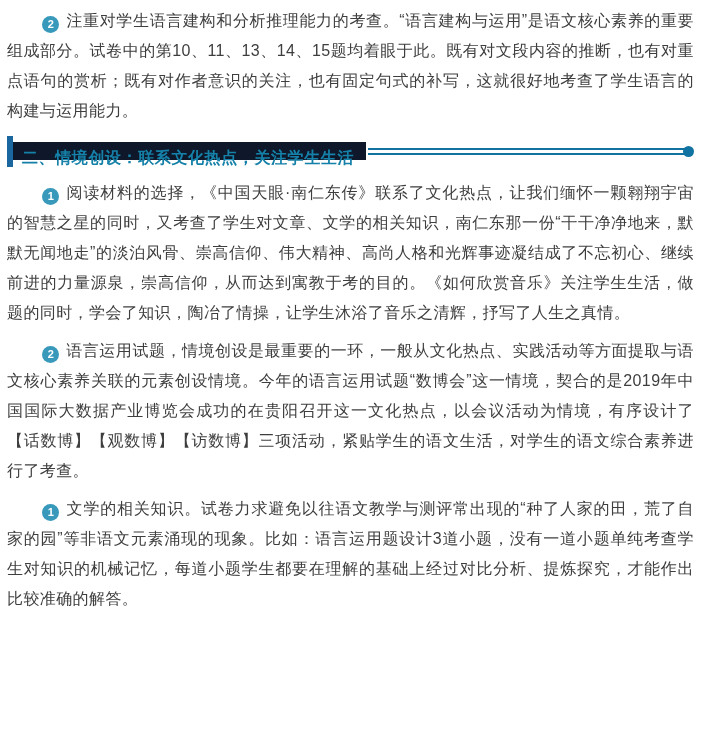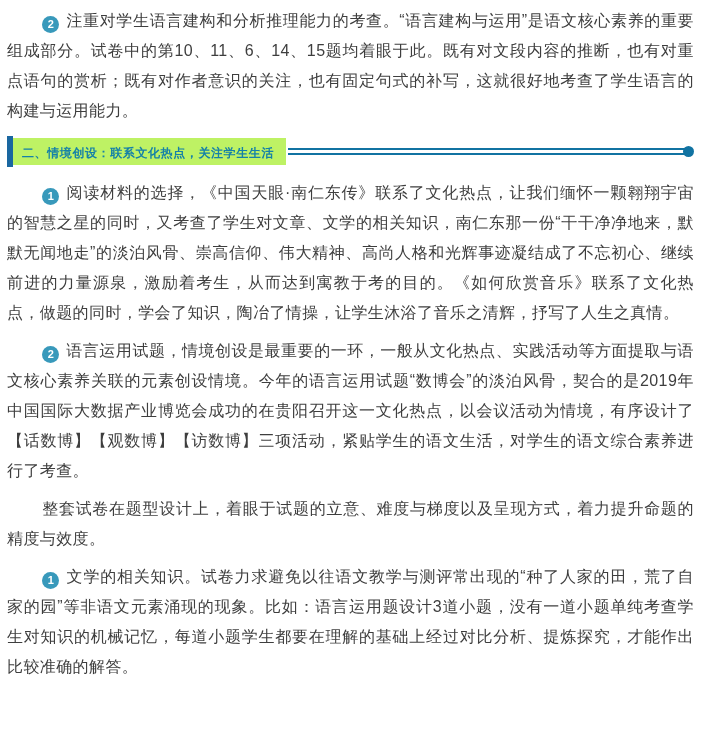--- a/index.html
+++ b/index.html
@@ -46,26 +46,26 @@
     margin: 8px 0 10px 0;
     height: 34px;
   }
   .sec-bar {
     width: 6px;
     height: 31px;
     background: #1a67a0;
     flex: none;
   }
   .sec-title {
-    background: #bef264;
+    background: #0f172a;
     color: #1581a8;
-    font-size: 12px;
+    font-size: 16px;
     font-weight: bold;
     line-height: 31px;
-    height: 27px;
+    height: 18px;
     padding: 0 12px 0 9px;
     white-space: nowrap;
     letter-spacing: 0.6px;
     flex: none;
   }
   .sec-line {
     flex: 1;
     height: 3px;
     border-top: 2px solid #1173a2;
     border-bottom: 2px solid #1173a2;
@@ -78,31 +78,30 @@
     background: #1173a2;
     flex: none;
     margin-left: -2px;
   }
 </style>
 </head>
 <body>
 
 <div class="doc">
 
-  <p class="para"><span class="num">2</span><span>注重对学生语言建构和分析推理能力的考查。“语言建构与运用”是语文核心素养的重要组成部分。试卷中的第10、11、6、14、15题均着眼于此。既有对文段内容的推断，也有对重点语句的赏析；既有对作者意识的关注，也有固定句式的补写，这就很好地考查了学生语言的构建与运用能力。</span></p>
+  <p class="para"><span class="num">2</span><span>注重对学生语言建构和分析推理能力的考查。“语言建构与运用”是语文核心素养的重要组成部分。试卷中的第10、11、13、14、15题均着眼于此。既有对文段内容的推断，也有对重点语句的赏析；既有对作者意识的关注，也有固定句式的补写，这就很好地考查了学生语言的构建与运用能力。</span></p>
 
   <div class="sec">
     <div class="sec-bar"></div>
     <div class="sec-title">二、情境创设：联系文化热点，关注学生生活</div>
     <div class="sec-line"></div>
     <div class="sec-dot"></div>
   </div>
 
-  <p class="para"><span class="num">1</span><span>阅读材料的选择，《中国天眼·南仁东传》联系了文化热点，让我们缅怀一颗翱翔宇宙的智慧之星的同时，又考查了学生对文章、文学的相关知识，南仁东那一份“干干净净地来，默默无闻地走”的淡泊风骨、崇高信仰、伟大精神、高尚人格和光辉事迹凝结成了不忘初心、继续前进的力量源泉，激励着考生，从而达到寓教于考的目的。《如何欣赏音乐》联系了文化热点，做题的同时，学会了知识，陶冶了情操，让学生沐浴了音乐之清辉，抒写了人生之真情。</span></p>
+  <p class="para"><span class="num">1</span><span>阅读材料的选择，《中国天眼·南仁东传》联系了文化热点，让我们缅怀一颗翱翔宇宙的智慧之星的同时，又考查了学生对文章、文学的相关知识，南仁东那一份“干干净净地来，默默无闻地走”的淡泊风骨、崇高信仰、伟大精神、高尚人格和光辉事迹凝结成了不忘初心、继续前进的力量源泉，崇高信仰，从而达到寓教于考的目的。《如何欣赏音乐》关注学生生活，做题的同时，学会了知识，陶冶了情操，让学生沐浴了音乐之清辉，抒写了人生之真情。</span></p>
 
-  <p class="para"><span class="num">2</span><span>语言运用试题，情境创设是最重要的一环，一般从文化热点、实践活动等方面提取与语文核心素养关联的元素创设情境。今年的语言运用试题“数博会”的淡泊风骨，契合的是2019年中国国际大数据产业博览会成功的在贵阳召开这一文化热点，以会议活动为情境，有序设计了【话数博】【观数博】【访数博】三项活动，紧贴学生的语文生活，对学生的语文综合素养进行了考查。</span></p>
+  <p class="para"><span class="num">2</span><span>语言运用试题，情境创设是最重要的一环，一般从文化热点、实践活动等方面提取与语文核心素养关联的元素创设情境。今年的语言运用试题“数博会”这一情境，契合的是2019年中国国际大数据产业博览会成功的在贵阳召开这一文化热点，以会议活动为情境，有序设计了【话数博】【观数博】【访数博】三项活动，紧贴学生的语文生活，对学生的语文综合素养进行了考查。</span></p>
 
 
-  <p class="para"><span>整套试卷在题型设计上，着眼于试题的立意、难度与梯度以及呈现方式，着力提升命题的精度与效度。</span></p>
 
   <p class="para"><span class="num">1</span><span>文学的相关知识。试卷力求避免以往语文教学与测评常出现的“种了人家的田，荒了自家的园”等非语文元素涌现的现象。比如：语言运用题设计3道小题，没有一道小题单纯考查学生对知识的机械记忆，每道小题学生都要在理解的基础上经过对比分析、提炼探究，才能作出比较准确的解答。</span></p>
 
 </div>
 
 </body></html>

